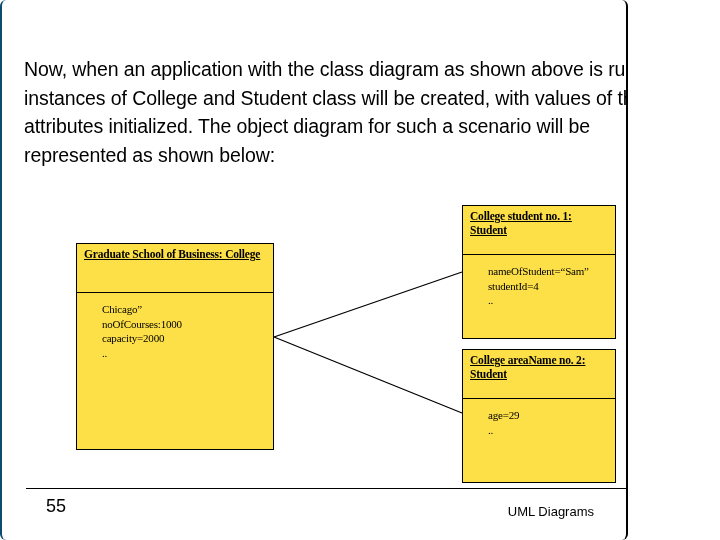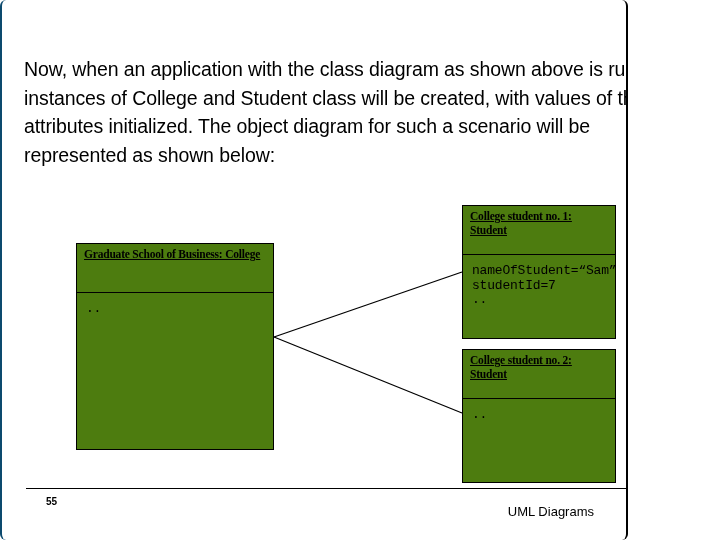--- a/index.html
+++ b/index.html
@@ -36,21 +36,21 @@
   
   #diagram {
     position: absolute;
     left: 0;
     top: 195px;
     width: 720px;
     height: 290px;
   }
   .obj-box {
     position: absolute;
-    background: #4d7c0f;
+    background: #fde047;
     border: 1.4px solid #000000;
     box-sizing: border-box;
     font-family: "Liberation Serif", serif;
   }
   .obj-header {
     font-weight: bold;
     font-size: 11.5px;
     line-height: 13.5px;
     text-decoration: underline;
     padding: 4px 7px 0 7px;
@@ -62,28 +62,27 @@
     text-decoration: underline;
   }
   .obj-divider {
     position: absolute;
     left: 0;
     right: 0;
     border-top: 1.2px solid #000000;
   }
   .obj-attrs {
     position: absolute;
-    left: 0;
+    left: 16px;
     right: 0;
     padding: 5px 7px 0 9px;
-    font-size: 13px;
+    font-size: 11px;
     line-height: 14.5px;
     letter-spacing: -0.2px;
     box-sizing: border-box;
-    font-family: Liberation Mono, monospace;
   }
   .obj-attrs div { white-space: pre; }
 
   
   #box-college {
     left: 74px;
     top: 48px;
     width: 198px;
     height: 207px;
   }
@@ -117,22 +116,21 @@
     position: absolute;
     left: 24px;
     top: 488px;
     width: 672px;
     border-top: 1.4px solid #000000;
   }
   #footer-page {
     position: absolute;
     left: 44px;
     top: 496px;
-    font-size: 10px;
-    font-weight: bold;
+    font-size: 18px;
   }
   #footer-title {
     position: absolute;
     right: 32px;
     top: 496px;
     font-size: 13px;
     margin-top: 8px;
   }
 </style>
 </head>
@@ -148,44 +146,48 @@
       <line x1="272" y1="142" x2="460" y2="77" stroke="#000000" stroke-width="1.3"></line>
       <line x1="272" y1="142" x2="460" y2="218" stroke="#000000" stroke-width="1.3"></line>
     </svg>
 
     <div class="obj-box" id="box-college">
       <div class="obj-header">
         <span>Graduate School of Business: College</span>
       </div>
       <div class="obj-divider"></div>
       <div class="obj-attrs">
+        <div>Chicago”</div>
+        <div>noOfCourses:1000</div>
+        <div>capacity=2000</div>
         <div>..</div>
       </div>
     </div>
 
     <div class="obj-box" id="box-student1">
       <div class="obj-header">
         <span>College student  no. 1:</span>
         <span>Student</span>
       </div>
       <div class="obj-divider"></div>
       <div class="obj-attrs">
         <div>nameOfStudent=“Sam”</div>
-        <div>studentId=7</div>
+        <div>studentId=4</div>
         <div>..</div>
       </div>
     </div>
 
     <div class="obj-box" id="box-student2">
       <div class="obj-header">
-        <span>College student  no. 2:</span>
+        <span>College areaName  no. 2:</span>
         <span>Student</span>
       </div>
       <div class="obj-divider"></div>
       <div class="obj-attrs">
+        <div>age=29</div>
         <div>..</div>
       </div>
     </div>
 
   </div>
 
   <div id="footer-rule"></div>
   <div id="footer-page">55</div>
   <div id="footer-title">UML Diagrams</div>
 

